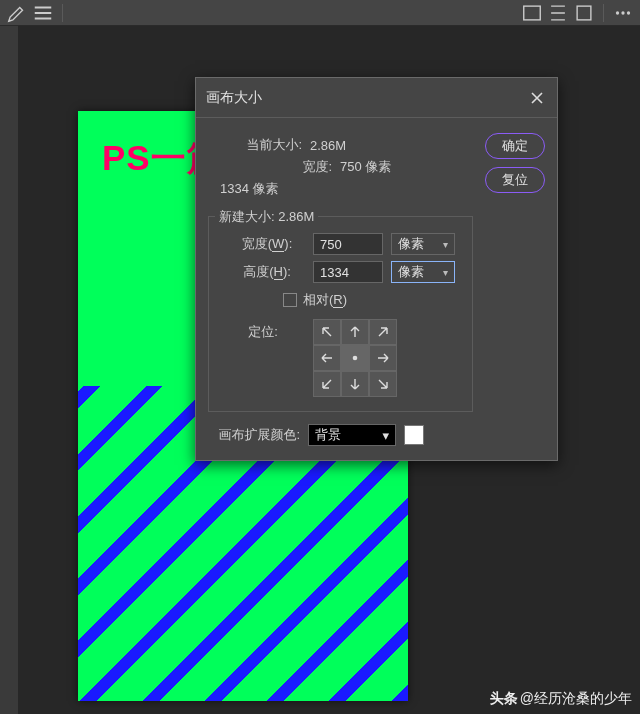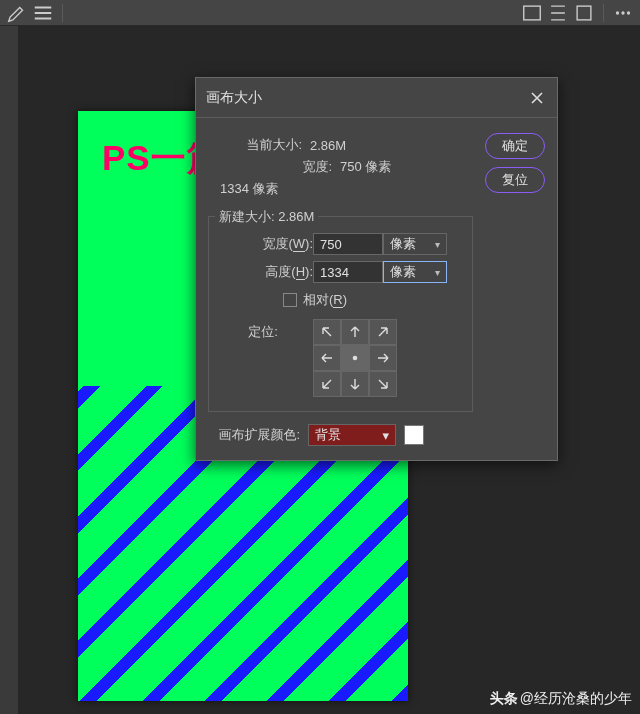--- a/index.html
+++ b/index.html
@@ -149,35 +149,36 @@
       color: #d0d0d0;
     }
     .static-row.indent .label { flex: 0 0 120px; }
     .input-row {
       display: flex;
       align-items: center;
       margin: 6px 0;
     }
     .input-row .label {
       flex: 0 0 92px;
-      text-align: right;
+      text-align: center;
       color: #d0d0d0;
     }
     .num-input {
       width: 70px;
       height: 22px;
       background: #333;
       border: 1px solid #666;
       color: #e0e0e0;
       padding: 0 6px;
       font-size: 13px;
     }
     .unit-select {
       width: 64px;
       height: 22px;
+      margin-left: 8px;
       background: #444;
       border: 1px solid #666;
       color: #e0e0e0;
       padding: 0 6px;
       display: flex;
       align-items: center;
       justify-content: space-between;
       font-size: 13px;
     }
     .unit-select .chev { font-size: 10px; color: #bbb; }
@@ -230,21 +231,21 @@
       margin-top: 12px;
     }
     .section-row .label {
       flex: 0 0 100px;
       text-align: right;
       padding-right: 8px;
     }
     .select-wide {
       width: 88px;
       height: 22px;
-      background: #7f1d1d;
+      background: #000000;
       border: 1px solid #666;
       color: #e0e0e0;
       padding: 0 6px;
       display: flex;
       align-items: center;
       justify-content: space-between;
     }
     .color-swatch {
       width: 20px;
       height: 20px;

